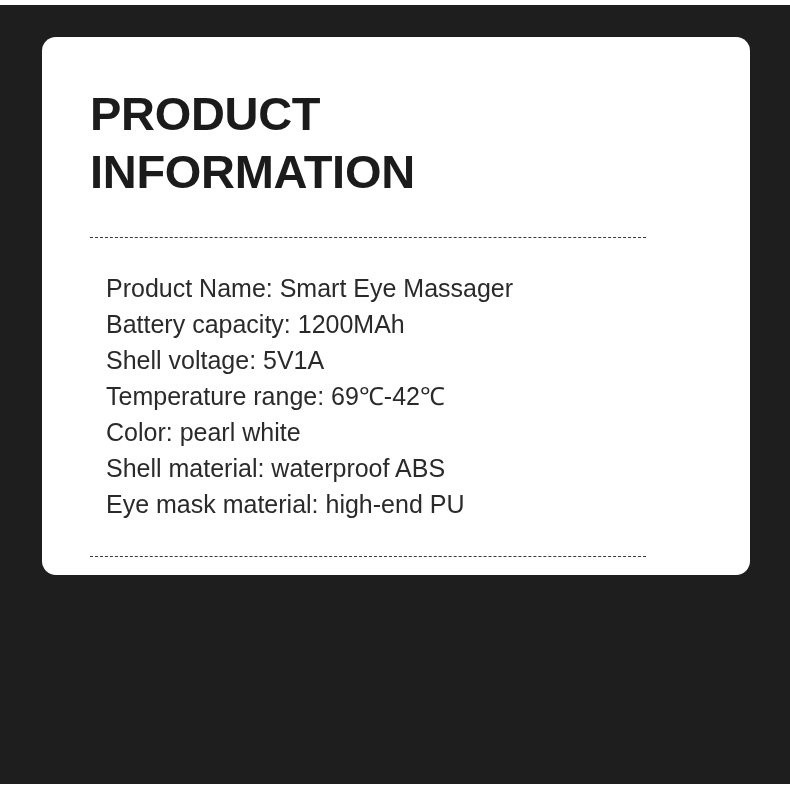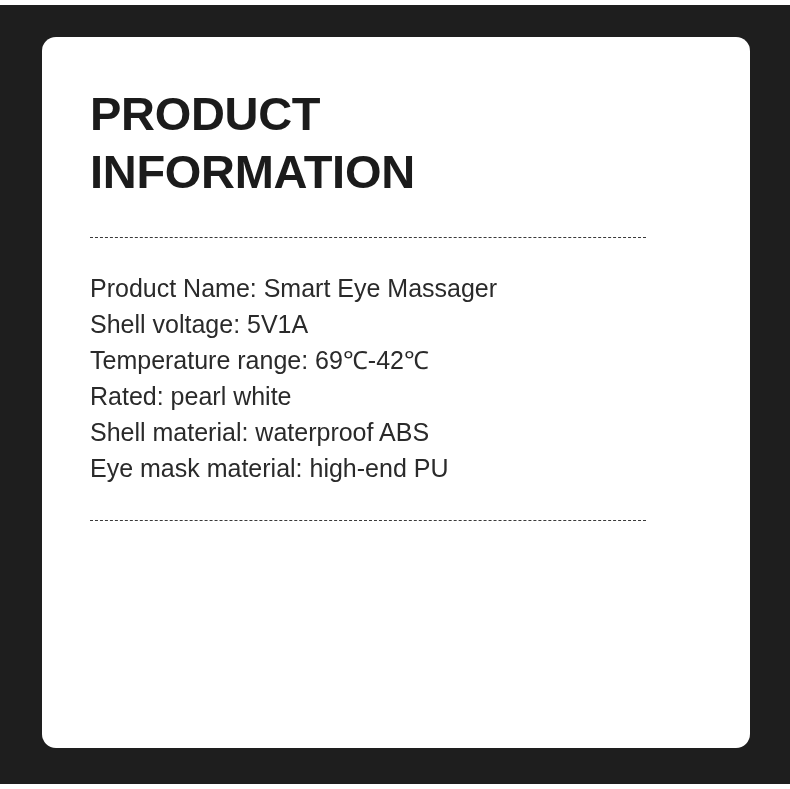--- a/index.html
+++ b/index.html
@@ -32,21 +32,21 @@
     height: 779px;
     background: #1e1e1e;
   }
 
   
   .card {
     position: absolute;
     left: 42px;
     top: 37px;
     width: 708px;
-    height: 711px;
+    height: 538px;
     background: #ffffff;
     border-radius: 14px;
   }
 
   
   .card-inner {
     position: absolute;
     left: 48px;
     top: 48px;
     right: 42px;
@@ -80,21 +80,21 @@
   }
 
   .divider-bottom {
     margin-top: 34px;
     width: 556px;
   }
 
   
   .spec-list {
     list-style: none;
-    margin: 0;
+    margin: 16px;
     padding: 0;
     margin-top: 32px;
   }
 
   .spec-item {
     font-family: "Liberation Sans", sans-serif;
     font-size: 25px;
     font-weight: 400;
     line-height: 36px;
     color: #2a2a2a;
@@ -110,23 +110,24 @@
 
   <div class="card">
     <div class="card-inner">
 
       <h1 class="title">PRODUCT INFORMATION</h1>
 
       <hr class="divider divider-top">
 
       <ul class="spec-list">
         <li class="spec-item">Product Name: Smart Eye Massager</li>
+        <li class="spec-item">Battery capacity: 1200MAh</li>
         <li class="spec-item">Shell voltage: 5V1A</li>
         <li class="spec-item">Temperature range: 69℃-42℃</li>
-        <li class="spec-item">Rated: pearl white</li>
+        <li class="spec-item">Color: pearl white</li>
         <li class="spec-item">Shell material: waterproof ABS</li>
         <li class="spec-item">Eye mask material: high-end PU</li>
       </ul>
 
       <hr class="divider divider-bottom">
 
     </div>
   </div>
 
 </div>

